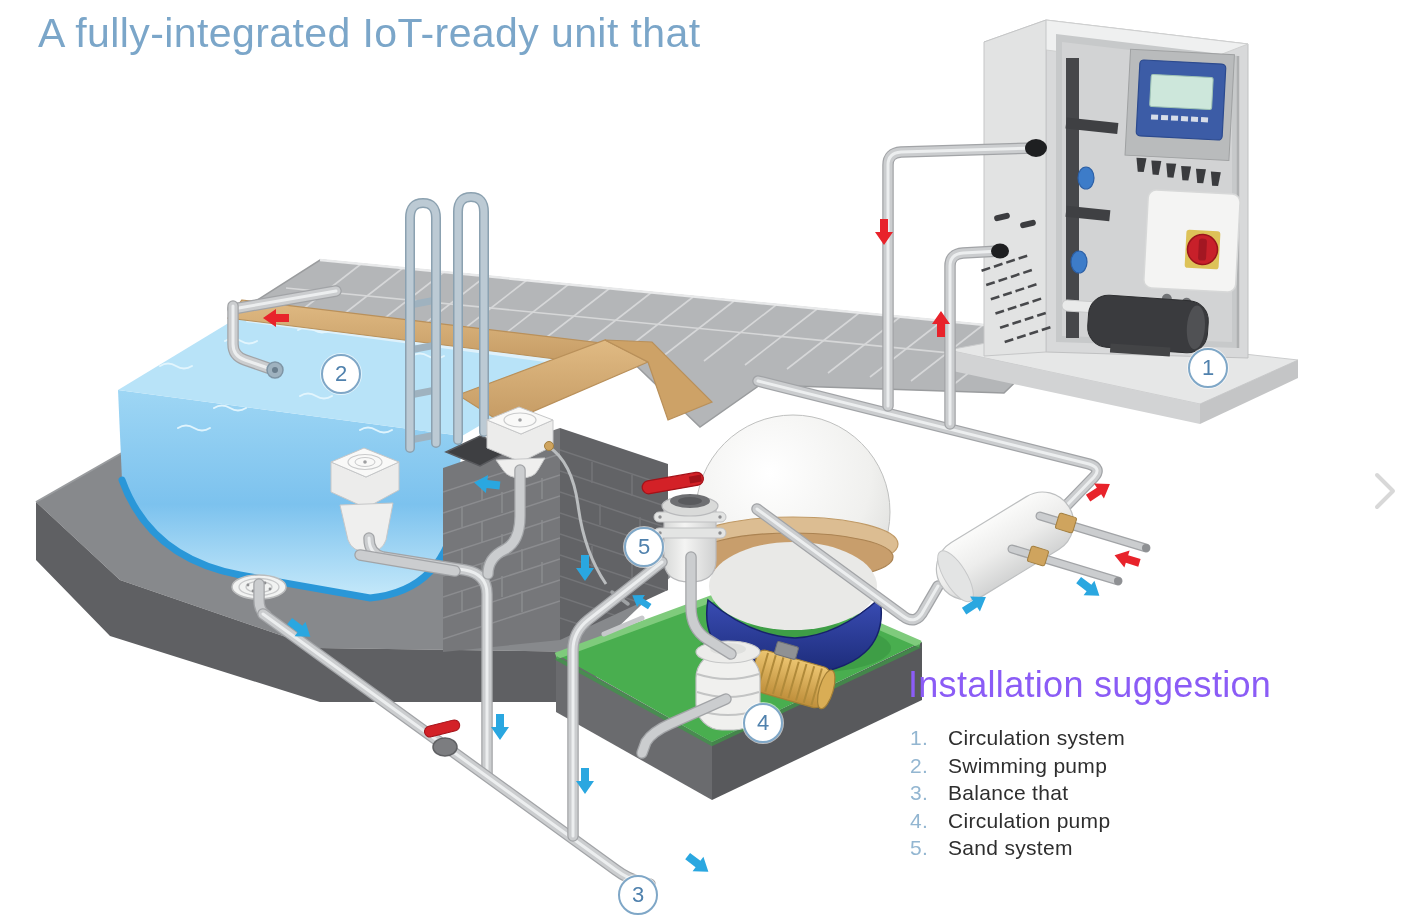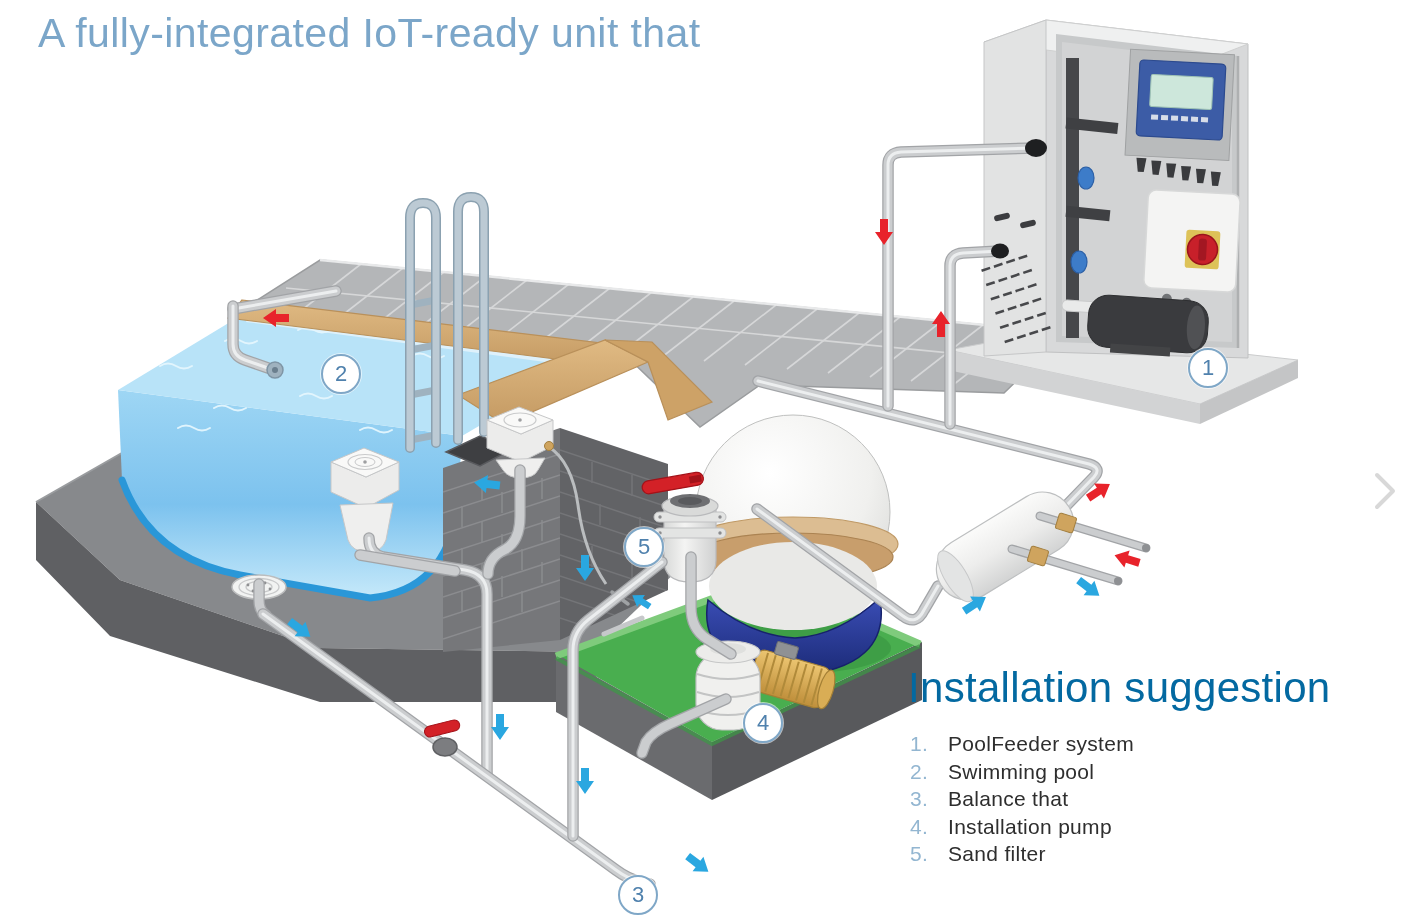--- a/index.html
+++ b/index.html
@@ -7,21 +7,21 @@
          font-family:"Liberation Sans", sans-serif;}
   .stage svg{position:absolute;left:0;top:0;}
 
   
   .page-title{position:absolute;left:38px;top:8px;width:900px;
     font-size:41px;line-height:1.24;font-weight:400;letter-spacing:.4px;
     color:#7ba6c9;}
 
   
   .legend{position:absolute;left:908px;top:664px;width:430px;}
-  .legend-h{font-size:42px;color:#0369a1;letter-spacing:.3px;font-weight:400;}
+  .legend-h{font-size:36px;color:#8b5cf6;letter-spacing:.3px;font-weight:400;}
   .legend ol{list-style:none;margin:20px 0 0 2px;padding:0;}
   .legend li{display:flex;align-items:baseline;height:27.5px;font-size:21px;letter-spacing:.3px;}
   .legend li .n{width:38px;color:#93b6d1;}
   .legend li .t{color:#2e2e2e;}
 
   
   .callout{position:absolute;width:40px;height:40px;border-radius:50%;
     background:#fff;border:2.5px solid #7fa7c7;box-sizing:border-box;
     display:flex;align-items:center;justify-content:center;
     color:#4f81ad;font-size:22px;box-shadow:0 0 0 1px rgba(255,255,255,.6);}
@@ -466,37 +466,37 @@
     </div>
 <div class="callout" style="left:624px;top:527px;">
       <span>5</span>
     </div>
 
 <div class="legend">
   <div class="legend-h">Installation suggestion</div>
   <ol>
     <li>
           <span class="n">1.</span>
-          <span class="t">PoolFeeder system</span>
+          <span class="t">Circulation system</span>
         </li>
     <li>
           <span class="n">2.</span>
-          <span class="t">Swimming pool</span>
+          <span class="t">Swimming pump</span>
         </li>
     <li>
           <span class="n">3.</span>
           <span class="t">Balance that</span>
         </li>
     <li>
           <span class="n">4.</span>
-          <span class="t">Installation pump</span>
+          <span class="t">Circulation pump</span>
         </li>
     <li>
           <span class="n">5.</span>
-          <span class="t">Sand filter</span>
+          <span class="t">Sand system</span>
         </li>
   </ol>
 </div>
 
 <div class="next">
   <svg width="30" height="46" viewBox="0 0 30 46">
     <polyline points="7,7 23,23 7,39" fill="none" stroke="#d8d8d8" stroke-width="4" stroke-linecap="round" stroke-linejoin="round"></polyline>
   </svg>
 </div>
 

